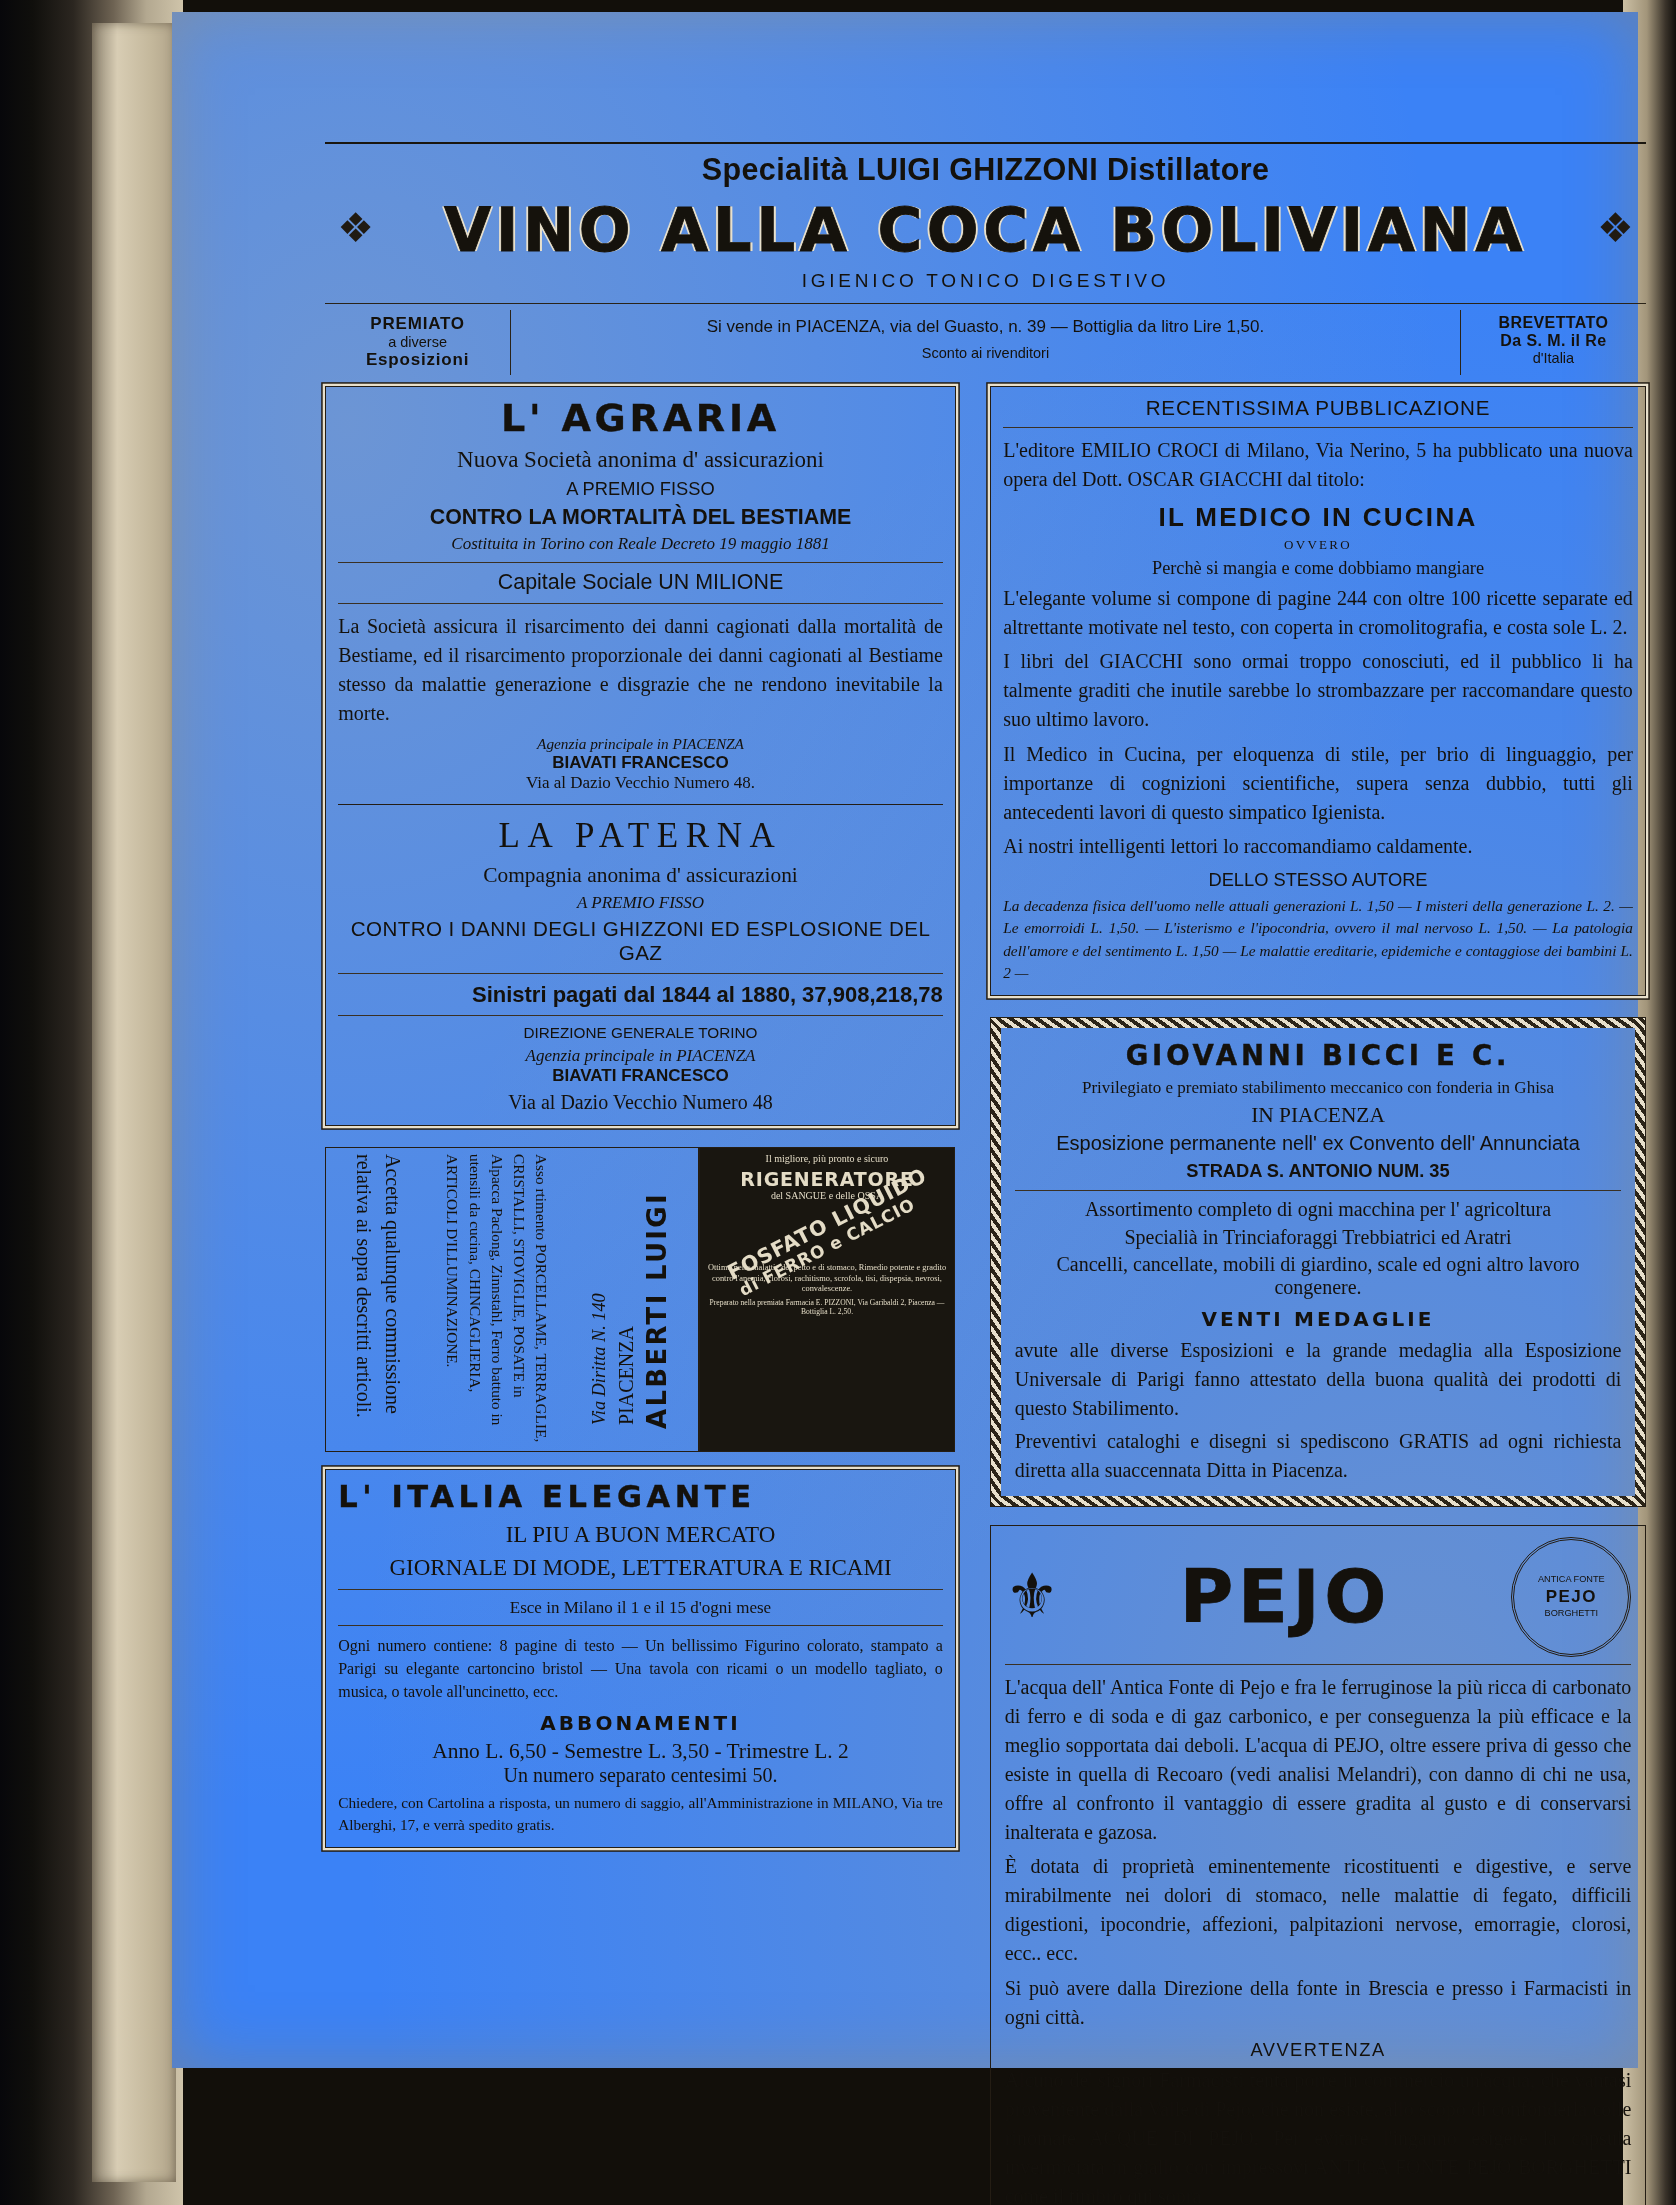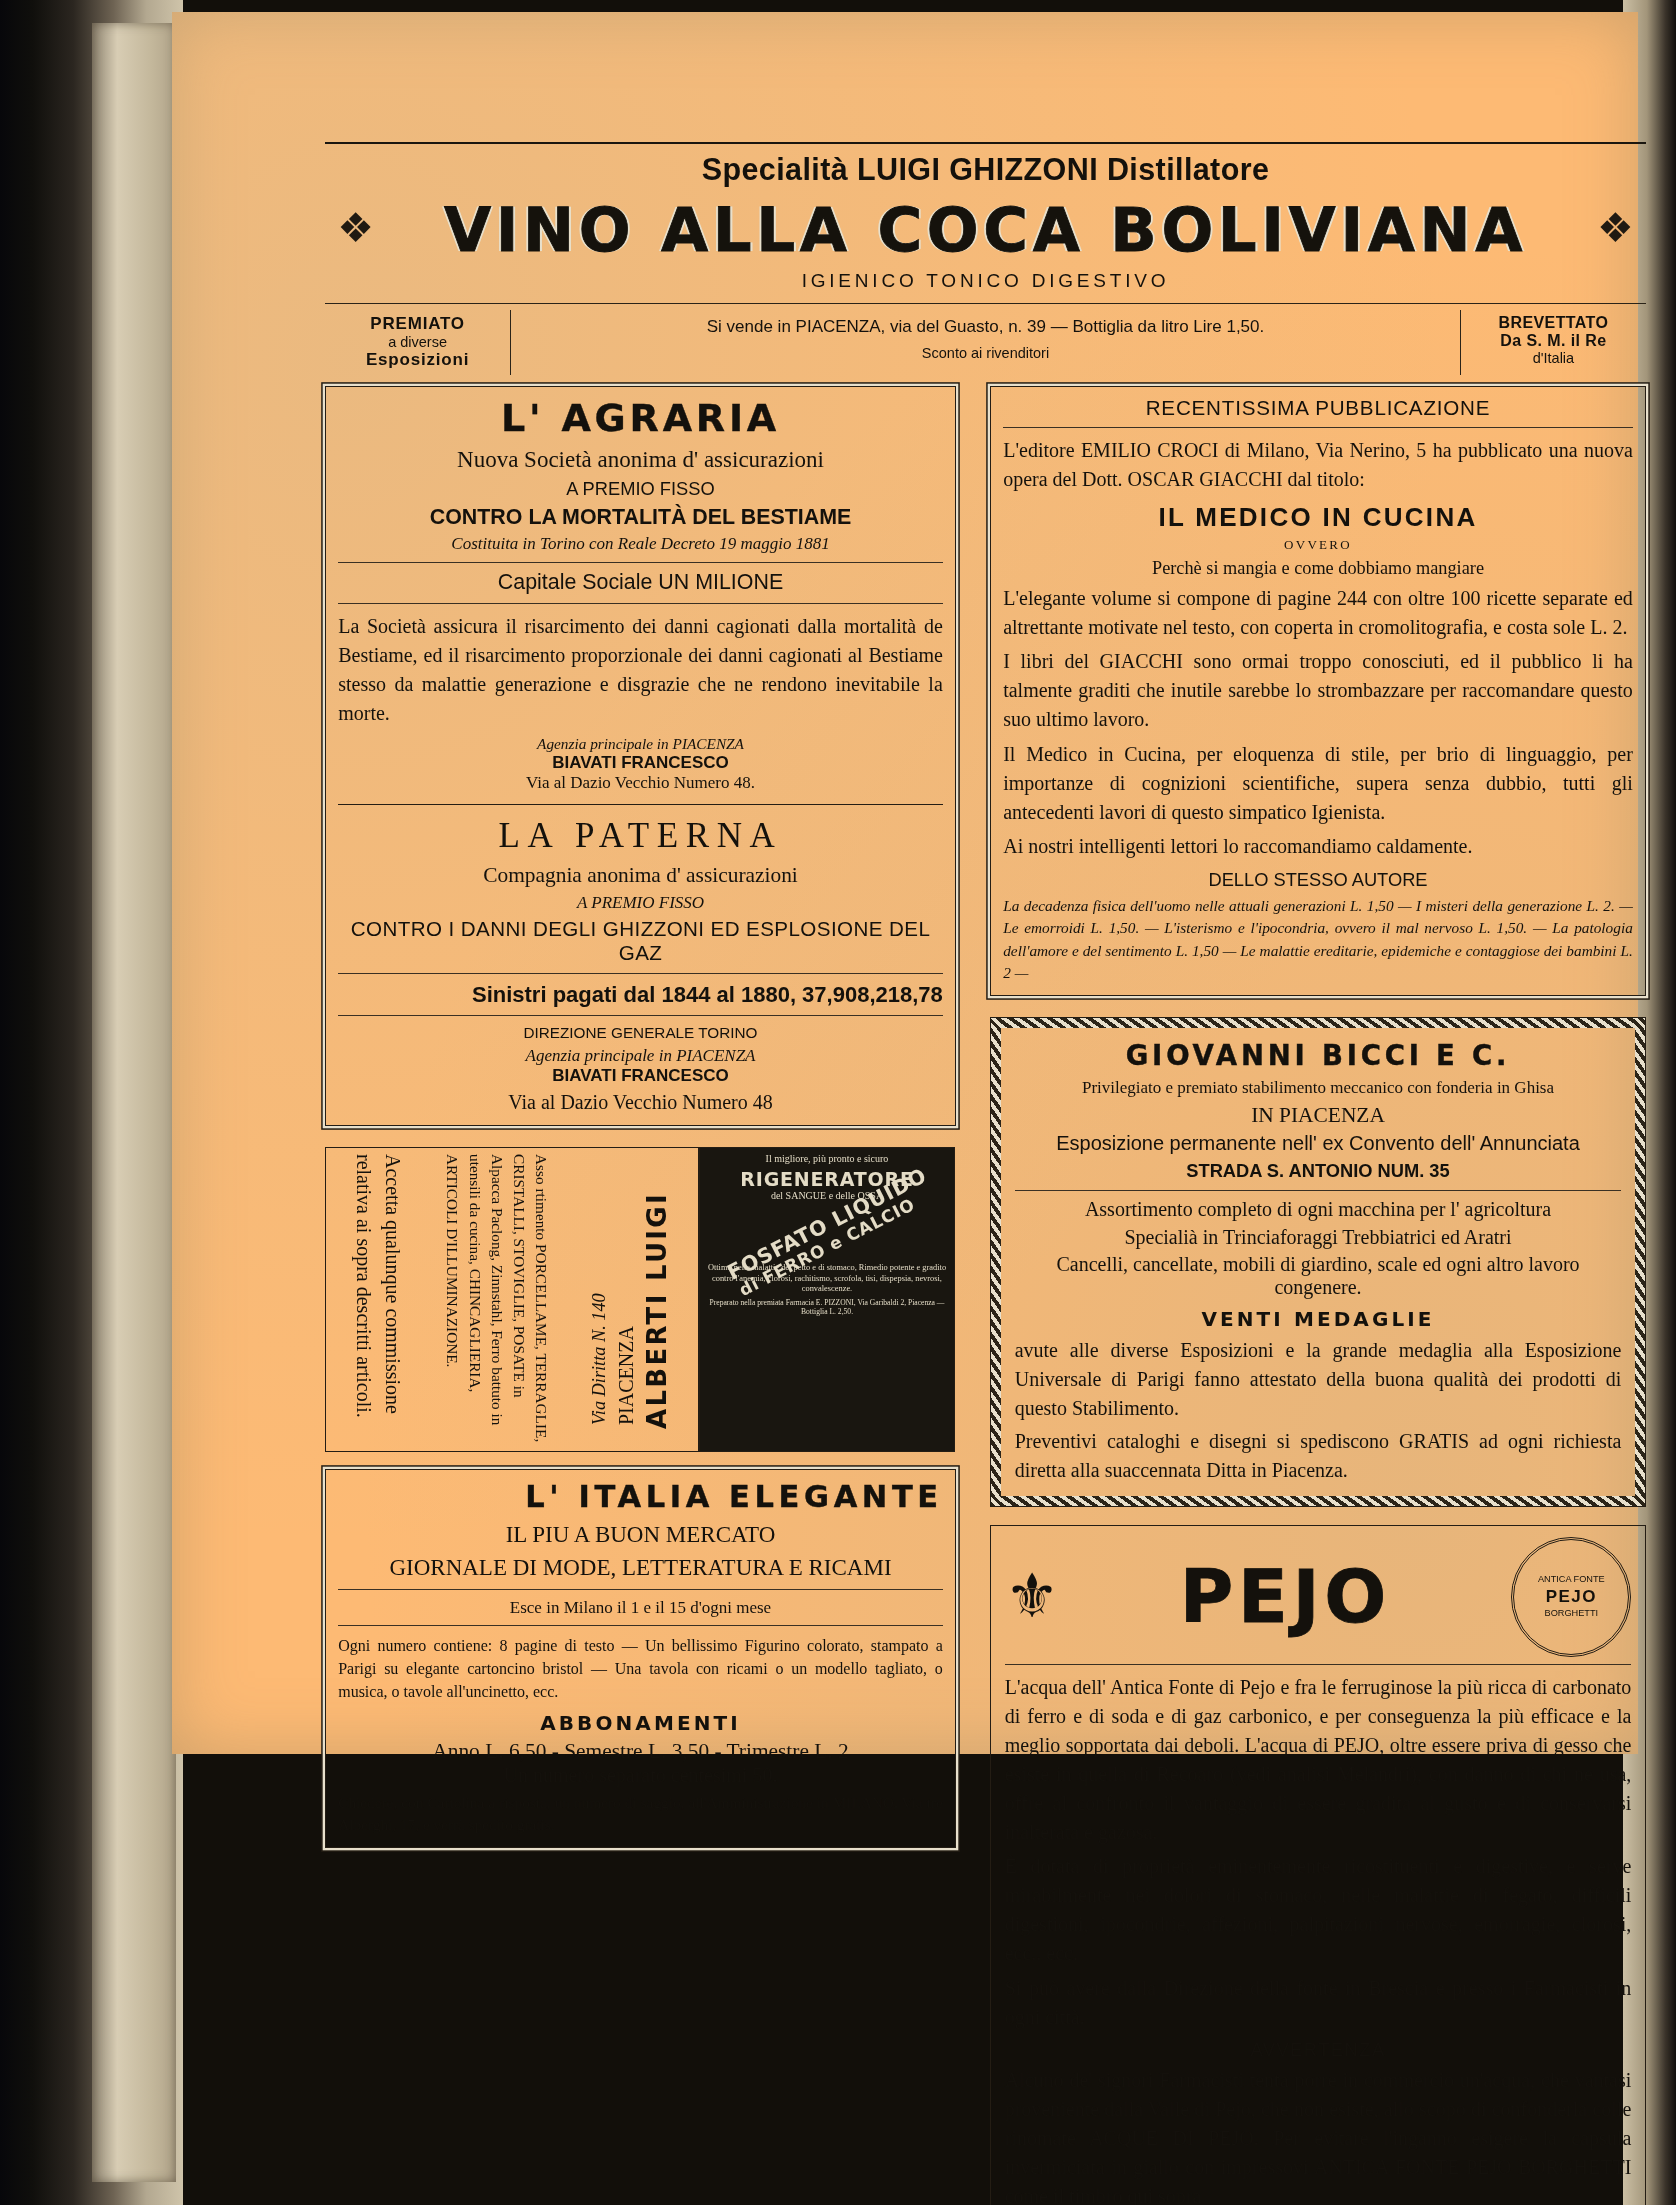--- a/index.html
+++ b/index.html
@@ -34,22 +34,22 @@
   }
   .right-edge {
     position: absolute;
     right: 0; top: 0; bottom: 0;
     width: 53px;
     background: linear-gradient(90deg,#cbbfa4 0%,#a2957a 45%,#3a332a 80%,#100e0b 100%);
   }
   .paper {
     position: absolute;
     left: 172px; top: 12.2px;
-    width: 1466px; height: 1742px;
-    background: #fdba74;
+    width: 1466px; height: 2056px;
+    background: #3b82f6;
     box-shadow: inset 0 0 69px rgba(150,130,95,.45);
   }
   .paper:before{
     content:"";
     position:absolute; inset:0;
     background:
       radial-gradient(ellipse at 12% 20%, rgba(200,185,150,.35), transparent 60%),
       radial-gradient(ellipse at 85% 85%, rgba(190,172,135,.35), transparent 60%);
     pointer-events:none;
   }
@@ -233,21 +233,21 @@
     letter-spacing: 0.8px;
   }
   .rigen .rg-small { font-size: 8.4px; line-height: 1.25; padding: 0 4.6px; text-align: center; }
   .rigen .rg-tiny { font-size: 7.6px; line-height: 1.2; padding: 3.1px 4.6px; text-align: center; }
 
   .italia-title {
     font-family: "DejaVu Sans", sans-serif;
     font-weight: bold;
     font-size: 30.5px;
     letter-spacing: 4.6px;
-    text-align: right;
+    text-align: left;
     -webkit-text-stroke: 0.4px #15120c;
   }
   .abbon {
     font-family: "DejaVu Sans", sans-serif;
     font-weight: bold;
     font-size: 20px;
     letter-spacing: 3.1px;
     text-align: center;
   }
 

